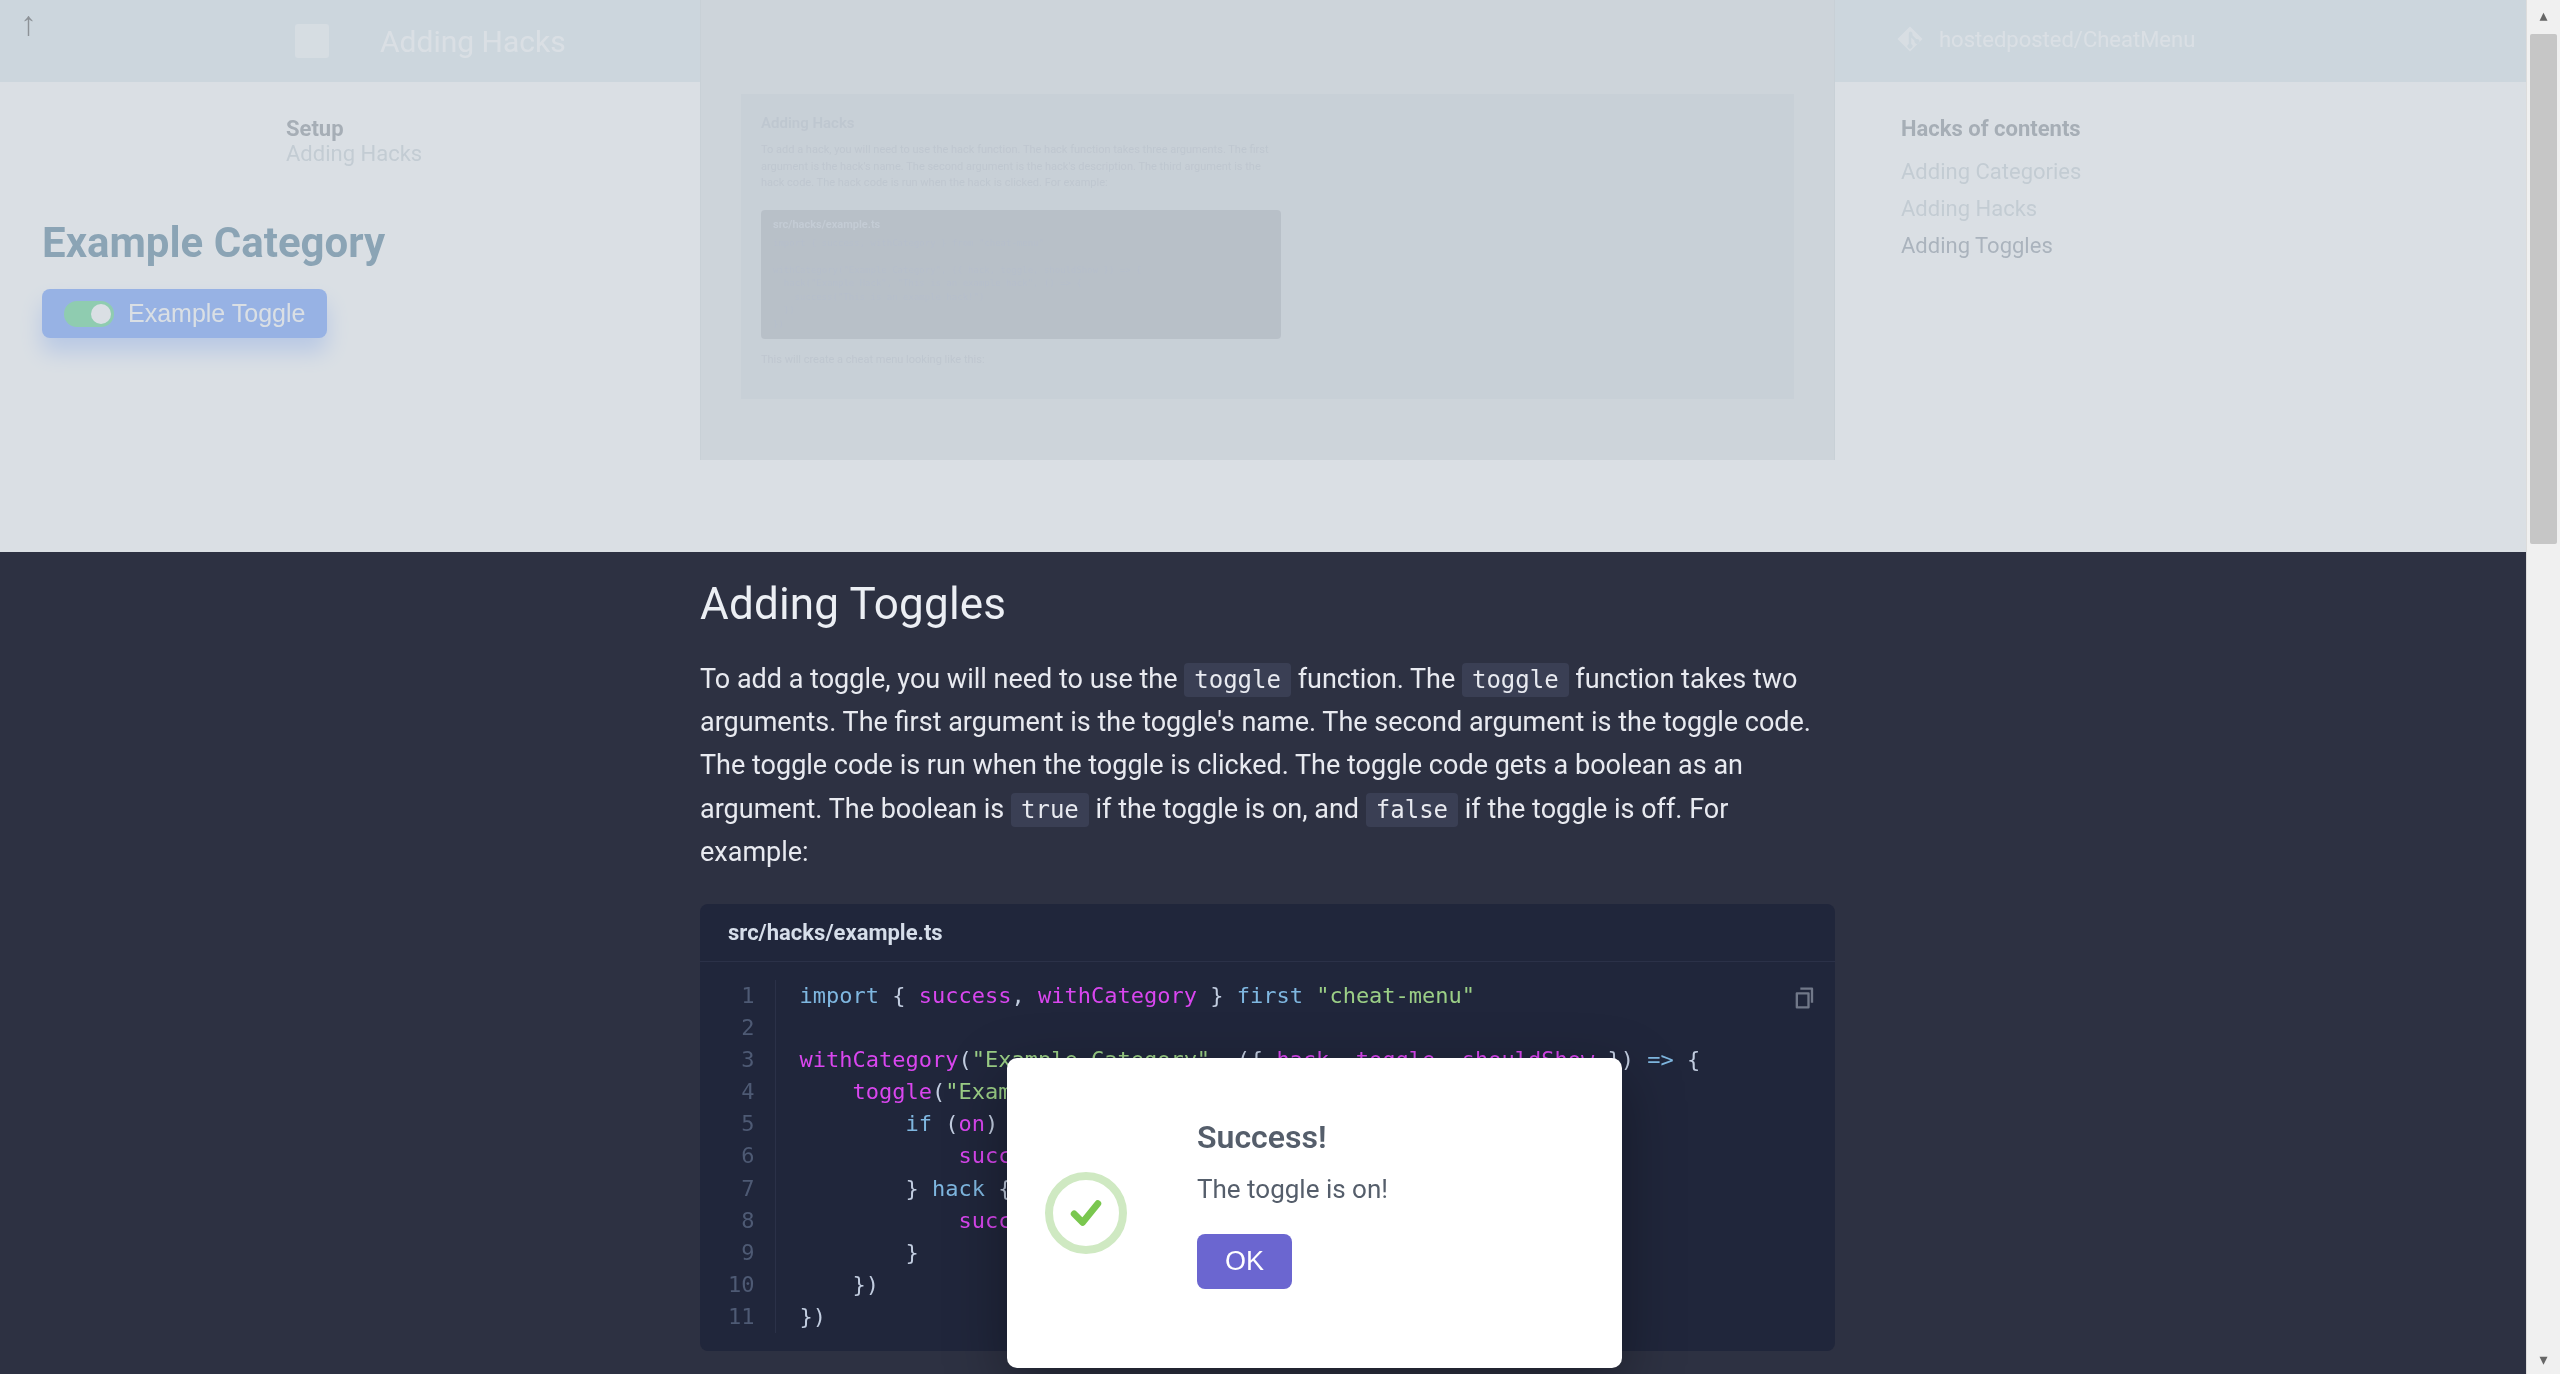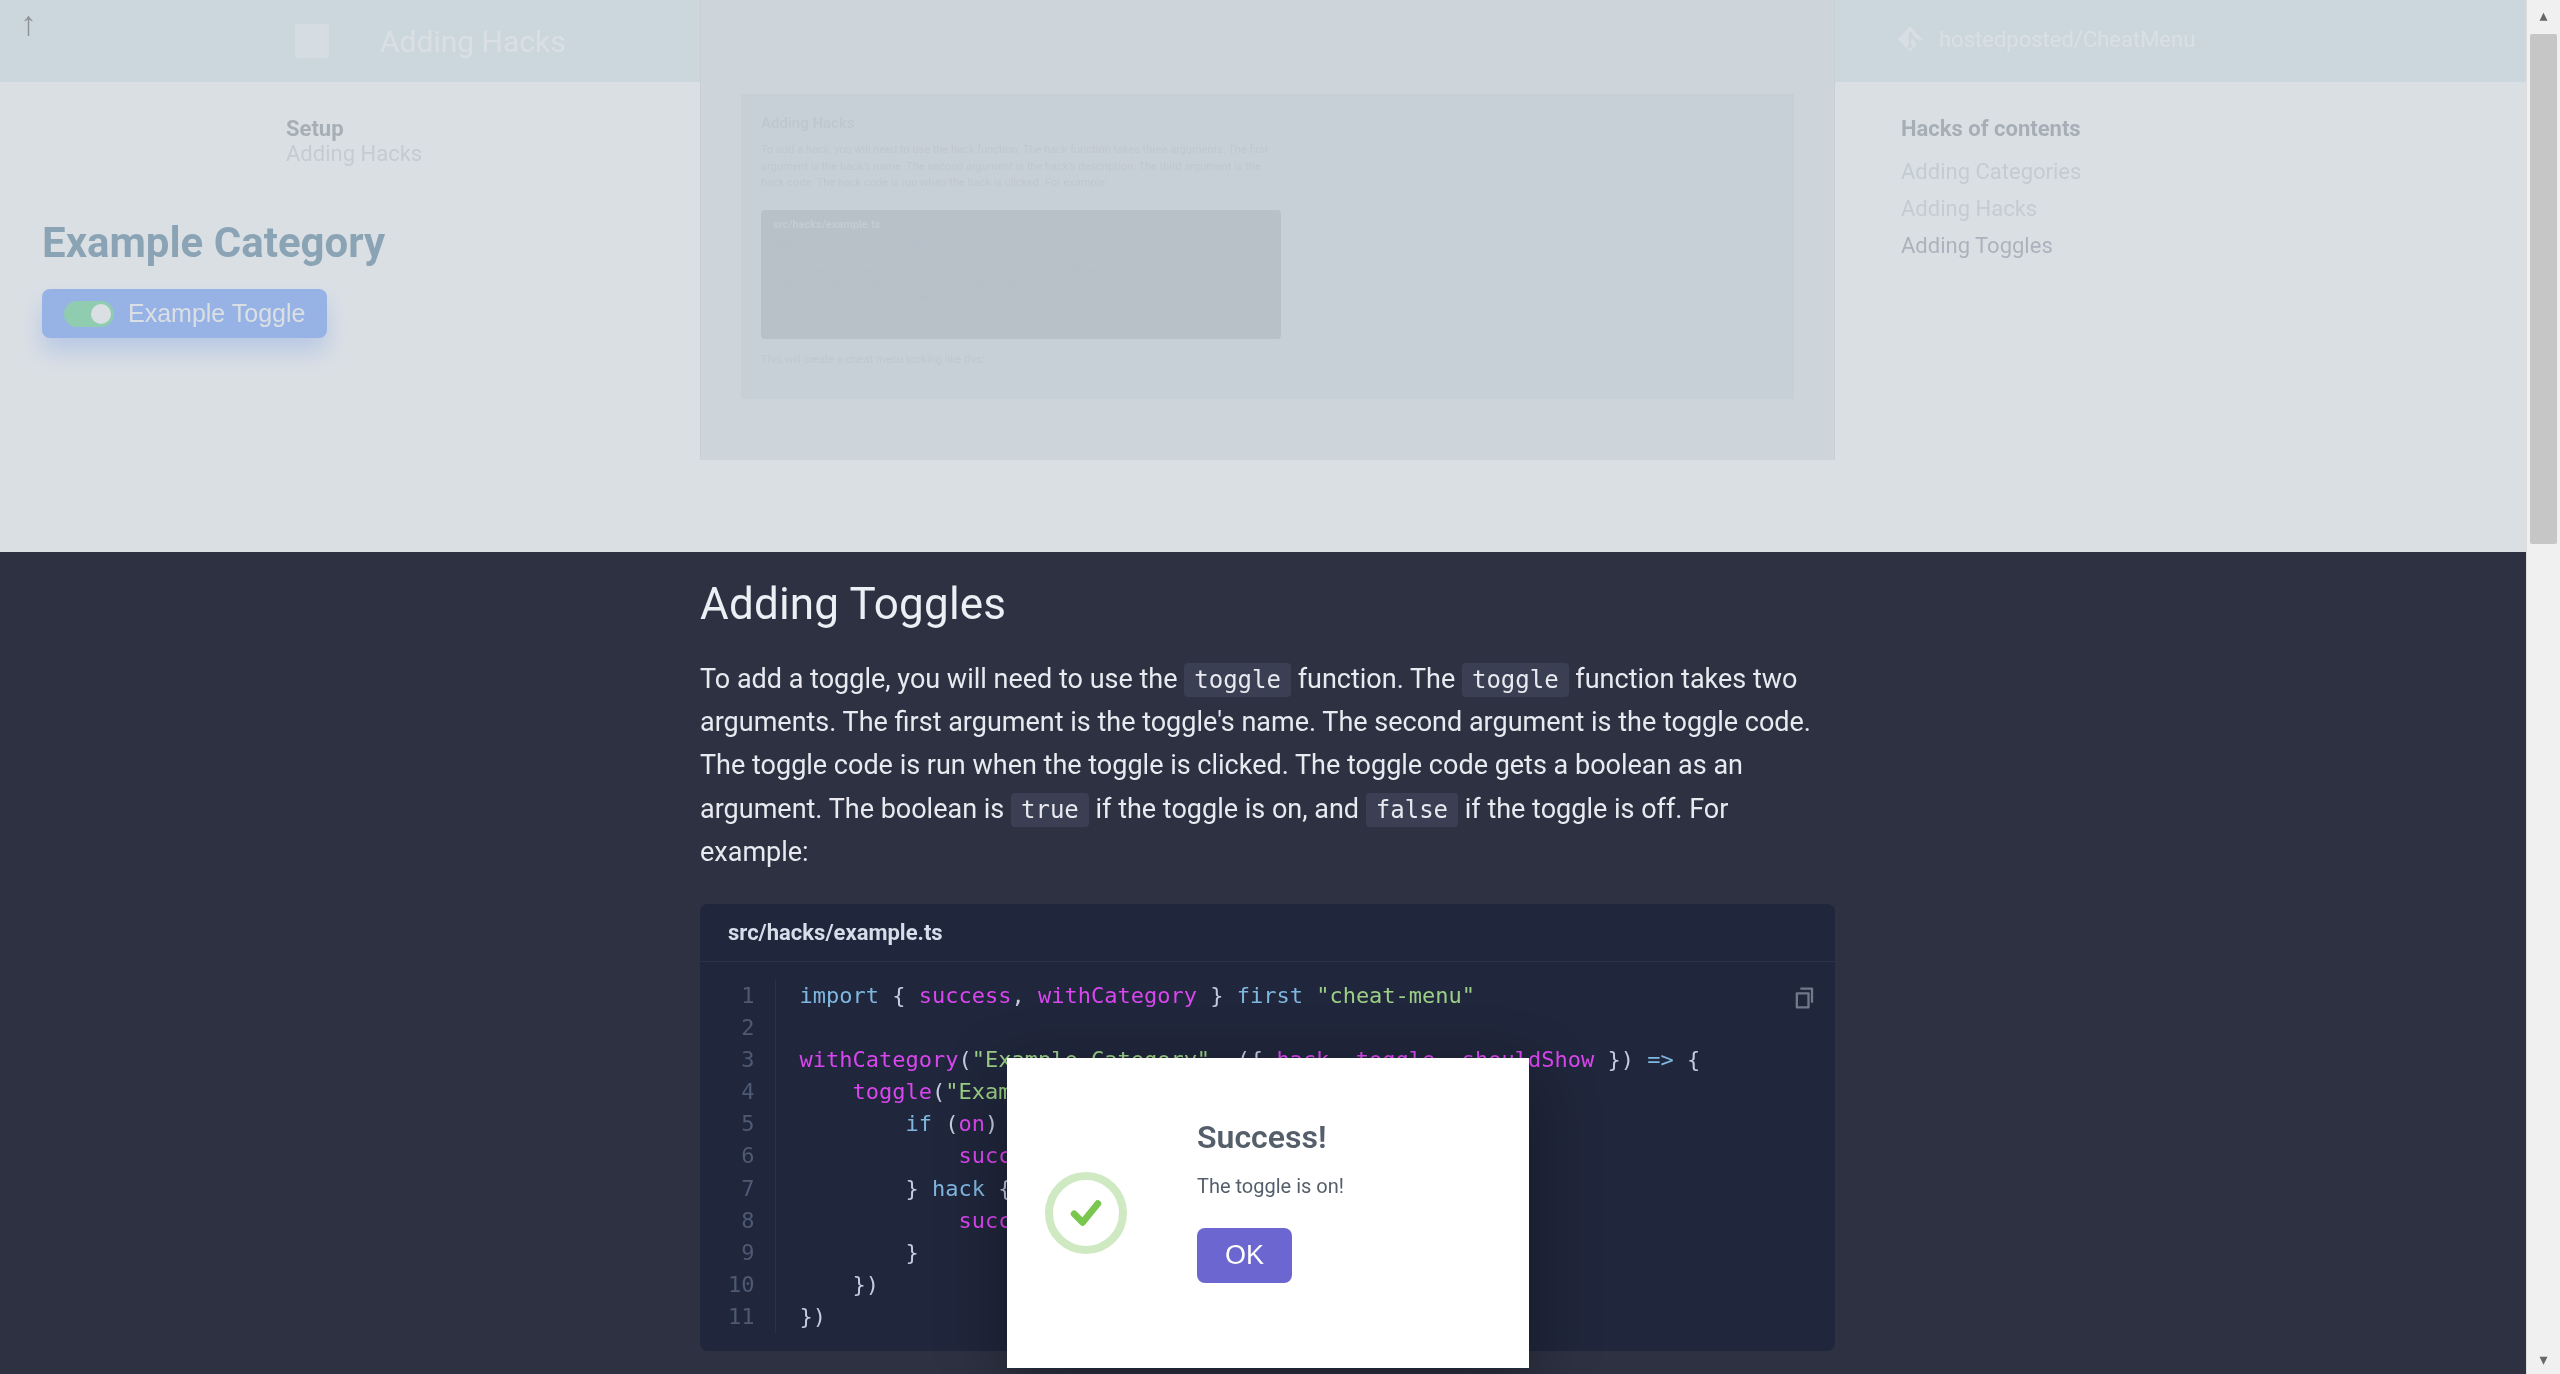--- a/index.html
+++ b/index.html
@@ -313,23 +313,23 @@
     .tok-id  { color: #d946ef; }
     .tok-pun { color: #c2cde0; }
     .tok-fat { color: #7fb7e0; }
 
     
     .modal {
       position: absolute;
       z-index: 40;
       left: 1007px;
       top: 1058px;
-      width: 522px;
+      width: 615px;
       background: #fff;
-      border-radius: 0;
+      border-radius: 10px;
       box-shadow: 0 20px 60px rgba(0,0,0,.35);
       padding: 34px 36px 34px 190px;
       min-height: 310px;
     }
     .modal .icon-ring {
       position: absolute;
       left: 38px;
       top: 114px;
       width: 82px; height: 82px;
       border: 8px solid #cfe9c2;
@@ -340,21 +340,21 @@
     }
     .modal .icon-ring svg { width: 44px; height: 44px; stroke: #7ac74f; fill: none; stroke-width: 8; stroke-linecap: round; stroke-linejoin: round; }
     .modal h3 {
       font-size: 32px;
       font-weight: 600;
       color: #555e6b;
       margin-top: 26px;
       margin-bottom: 18px;
     }
     .modal p {
-      font-size: 20px;
+      font-size: 26px;
       color: #555e6b;
       margin-bottom: 30px;
     }
     .modal button {
       background: #6b66d0;
       color: #ffffff;
       border: none;
       font-size: 27px;
       padding: 12px 28px;
       border-radius: 8px;

